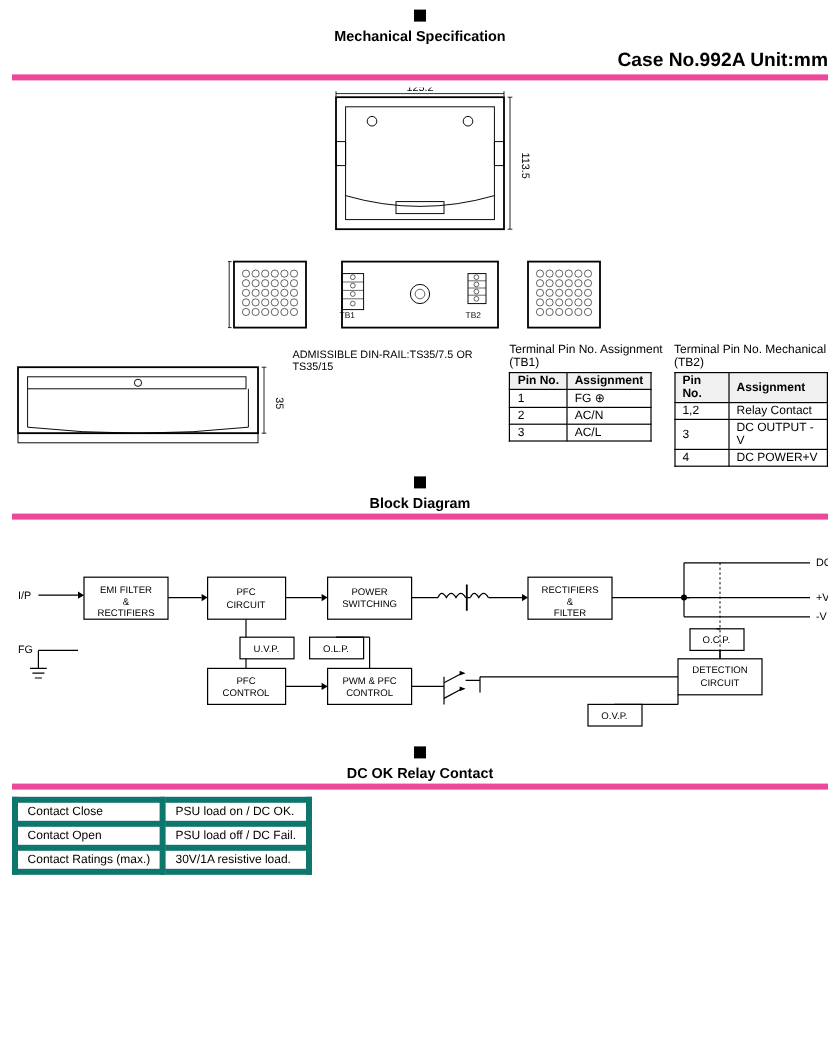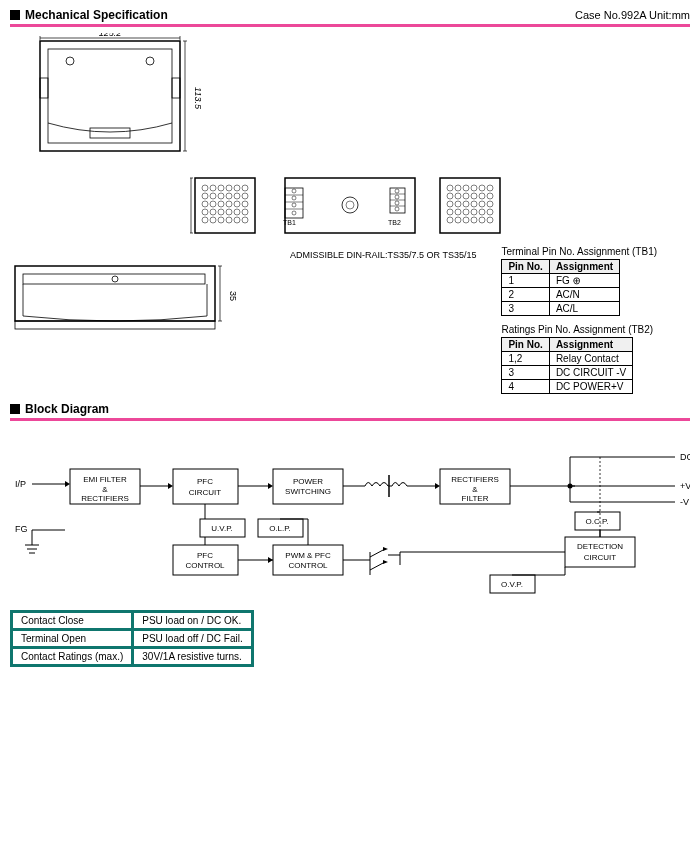--- a/index.html
+++ b/index.html
@@ -12,41 +12,41 @@
       padding: 8px 10px;
       color: #000;
     }
     .section-header {
       display: flex;
       align-items: center;
       gap: 5px;
       font-weight: bold;
       font-size: 12px;
       margin-bottom: 6px;
-      border-bottom: 3px solid #ec4899;
+      border-bottom: 5px solid #ec4899;
       padding-bottom: 2px;
+      flex-direction: column;
     }
     .section-header .square-icon {
       width: 10px;
       height: 10px;
       background: #000;
       display: inline-block;
       flex-shrink: 0;
     }
 
     
     .mechanical-section {
       margin-bottom: 8px;
     }
     .mech-top-row {
       position: relative;
       display: flex;
-      justify-content: flex-start;
+      justify-content: center;
       margin-bottom: 10px;
-      font-style: italic;
     }
     
     .mech-mid-row {
       display: flex;
       align-items: center;
       justify-content: center;
       gap: 10px;
       margin-bottom: 8px;
     }
     
@@ -57,21 +57,21 @@
       margin-bottom: 4px;
     }
     .din-label {
       font-size: 9px;
       margin-top: 4px;
     }
 
     
     .terminal-tables {
       display: flex;
-      flex-direction: column;
+      flex-direction: row;
       gap: 8px;
       margin-left: 10px;
     }
     .terminal-table-section {
     }
     .terminal-title {
       font-size: 10px;
       margin-bottom: 2px;
     }
     table {
@@ -95,37 +95,37 @@
 
     
     .relay-section {
       margin-bottom: 8px;
     }
     .relay-table {
       width: auto;
     }
     .relay-table td {
       padding: 2px 8px;
-      border: 3px solid #0f766e;
+      border: 5px solid #0f766e;
       font-size: 10px;
     }
 
     
     svg text {
       font-family: Arial, sans-serif;
     }
   </style>
 </head>
 <body>
 
 <div class="mechanical-section">
   <div class="section-header">
     <span class="square-icon"></span>
     <span>Mechanical Specification</span>
-    <span style="margin-left:auto; font-weight:normal; font-size:11px;">Case No.992A    Unit:mm</span>
+    <span style="margin-left:auto; font-weight:bold; font-size:16px;">Case No.992A    Unit:mm</span>
   </div>
 
   <div class="mech-top-row">
     <svg width="200" height="130">
 
       <rect x="30" y="8" width="140" height="110" fill="none" stroke="#000" stroke-width="1.5"></rect>
 
       <rect x="38" y="16" width="124" height="94" fill="none" stroke="#000" stroke-width="0.8"></rect>
 
       <path d="M38 90 Q100 108 162 90" fill="none" stroke="#000" stroke-width="0.8"></path>
@@ -306,36 +306,36 @@
               </tr>
               <tr>
                 <td>3</td>
                 <td>AC/L</td>
               </tr>
             </tbody>
         </table>
       </div>
 
       <div class="terminal-table-section">
-        <div class="terminal-title">Ratings Pin No.  Assignment (TB2)</div>
+        <div class="terminal-title">Terminal Pin No.  Mechanical (TB2)</div>
         <table>
           <thead>
             <tr>
               <th>Pin No.</th>
               <th>Assignment</th>
             </tr>
           </thead>
           <tbody id="tb2-tbody">
               <tr>
                 <td>1,2</td>
                 <td>Relay Contact</td>
               </tr>
               <tr>
                 <td>3</td>
-                <td>DC CIRCUIT -V</td>
+                <td>DC OUTPUT -V</td>
               </tr>
               <tr>
                 <td>4</td>
                 <td>DC POWER+V</td>
               </tr>
             </tbody>
         </table>
       </div>
     </div>
   </div>
@@ -472,29 +472,33 @@
 
       <line x1="590" y1="103" x2="590" y2="103" stroke="#000" stroke-width="1"></line>
       <line x1="587" y1="85" x2="590" y2="85" stroke="#000" stroke-width="1"></line>
 
       <line x1="560" y1="59" x2="565" y2="59" stroke="#000" stroke-width="1"></line>
     </svg>
   </div>
 </div>
 
 <div class="relay-section">
+  <div class="section-header">
+    <span class="square-icon"></span>
+    <span>DC OK Relay Contact</span>
+  </div>
   <table class="relay-table">
     <tbody id="relay-tbody">
         <tr>
           <td>Contact Close</td>
           <td>PSU load on / DC OK.</td>
         </tr>
         <tr>
-          <td>Terminal Open</td>
+          <td>Contact Open</td>
           <td>PSU load off / DC Fail.</td>
         </tr>
         <tr>
           <td>Contact Ratings (max.)</td>
-          <td>30V/1A resistive turns.</td>
+          <td>30V/1A resistive load.</td>
         </tr>
       </tbody>
   </table>
 </div>
 
 </body></html>

